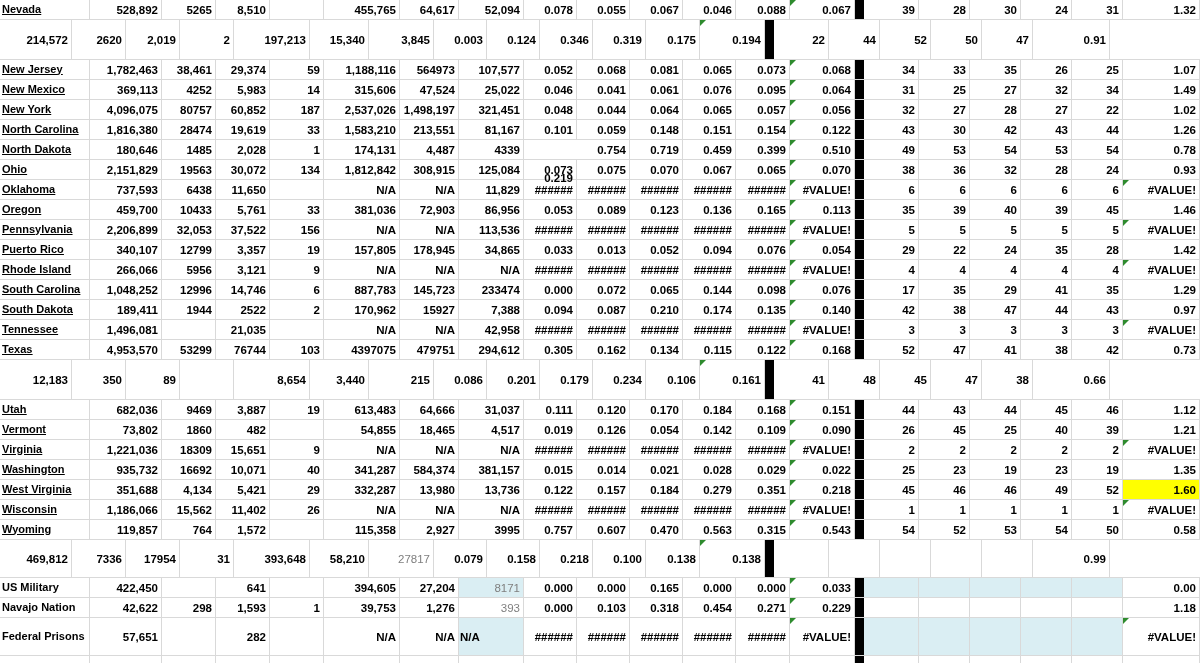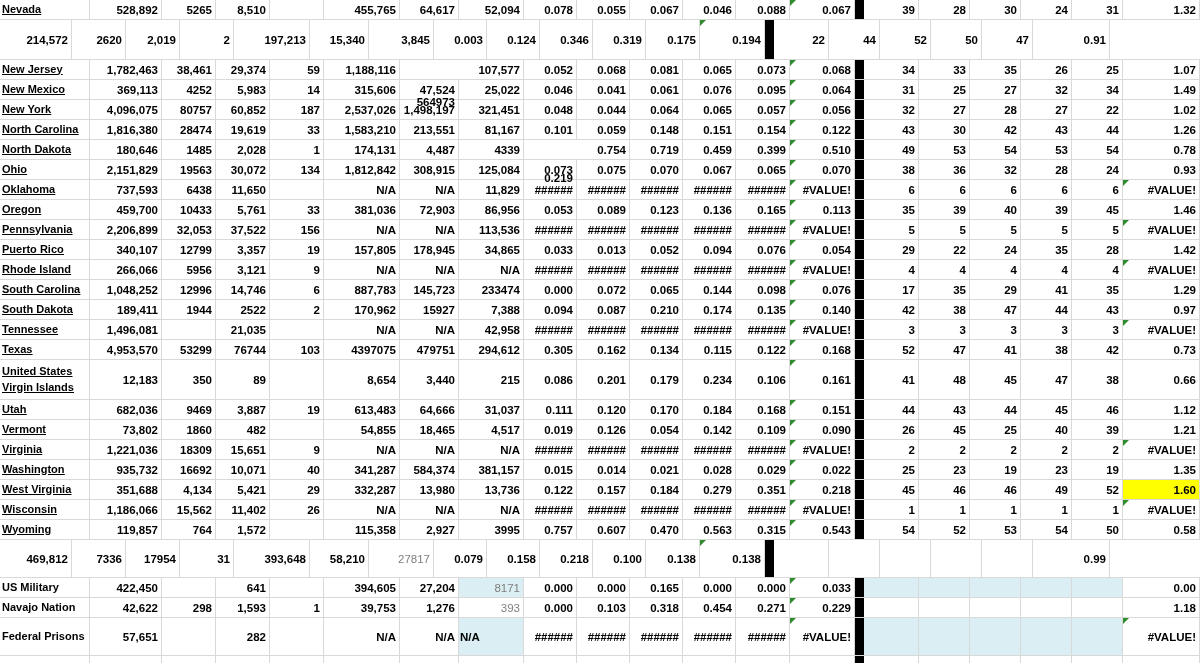--- a/index.html
+++ b/index.html
@@ -178,21 +178,21 @@
       </div>
       <div class="cell" style="width: 54px;">
         <span>29,374</span>
       </div>
       <div class="cell" style="width: 54px;">
         <span>59</span>
       </div>
       <div class="cell" style="width: 76px;">
         <span>1,188,116</span>
       </div>
-      <div class="cell" style="width: 59px; margin-top: 32px;">
+      <div class="cell" style="width: 59px;">
         <span>564973</span>
       </div>
       <div class="cell" style="width: 65px;">
         <span>107,577</span>
       </div>
       <div class="cell" style="width: 53px;">
         <span>0.052</span>
       </div>
       <div class="cell" style="width: 53px;">
         <span>0.068</span>
@@ -1124,23 +1124,20 @@
         <span>38</span>
       </div>
       <div class="cell" style="width: 51px;">
         <span>42</span>
       </div>
       <div class="cell" style="width: 77px;">
         <span>0.73</span>
       </div>
     </div>
     <div class="row x2">
-      <div class="cell label u" style="width: 90px;">
-        <span class="u">United States Virgin Islands</span>
-      </div>
       <div class="cell" style="width: 72px;">
         <span>12,183</span>
       </div>
       <div class="cell" style="width: 54px;">
         <span>350</span>
       </div>
       <div class="cell" style="width: 54px;">
         <span>89</span>
       </div>
       <div class="cell" style="width: 54px;">

